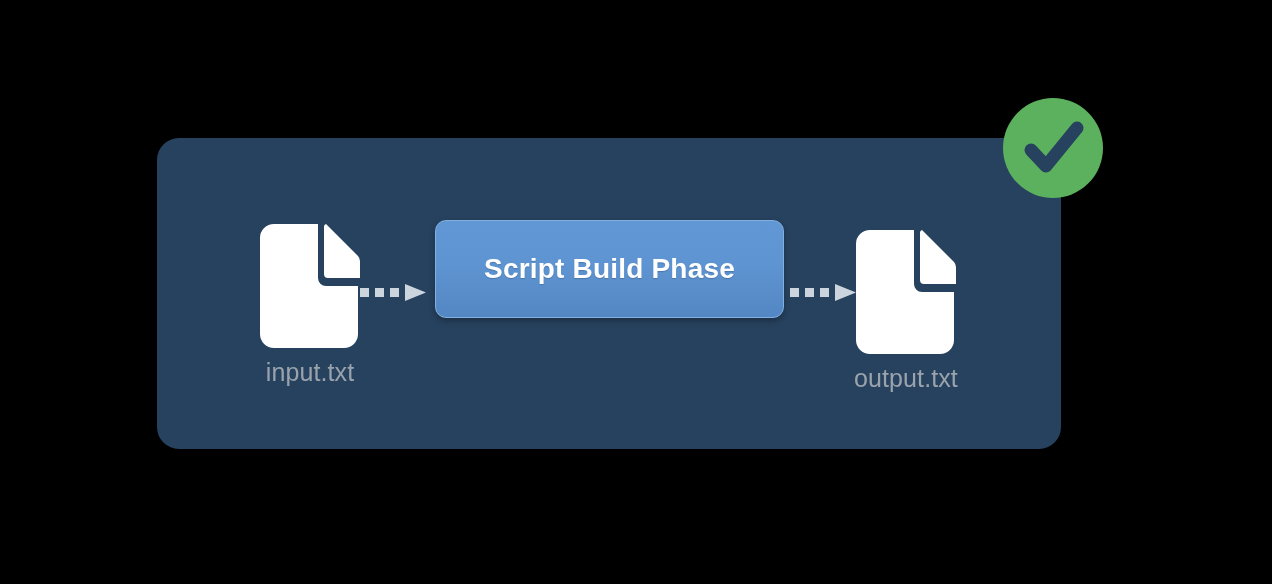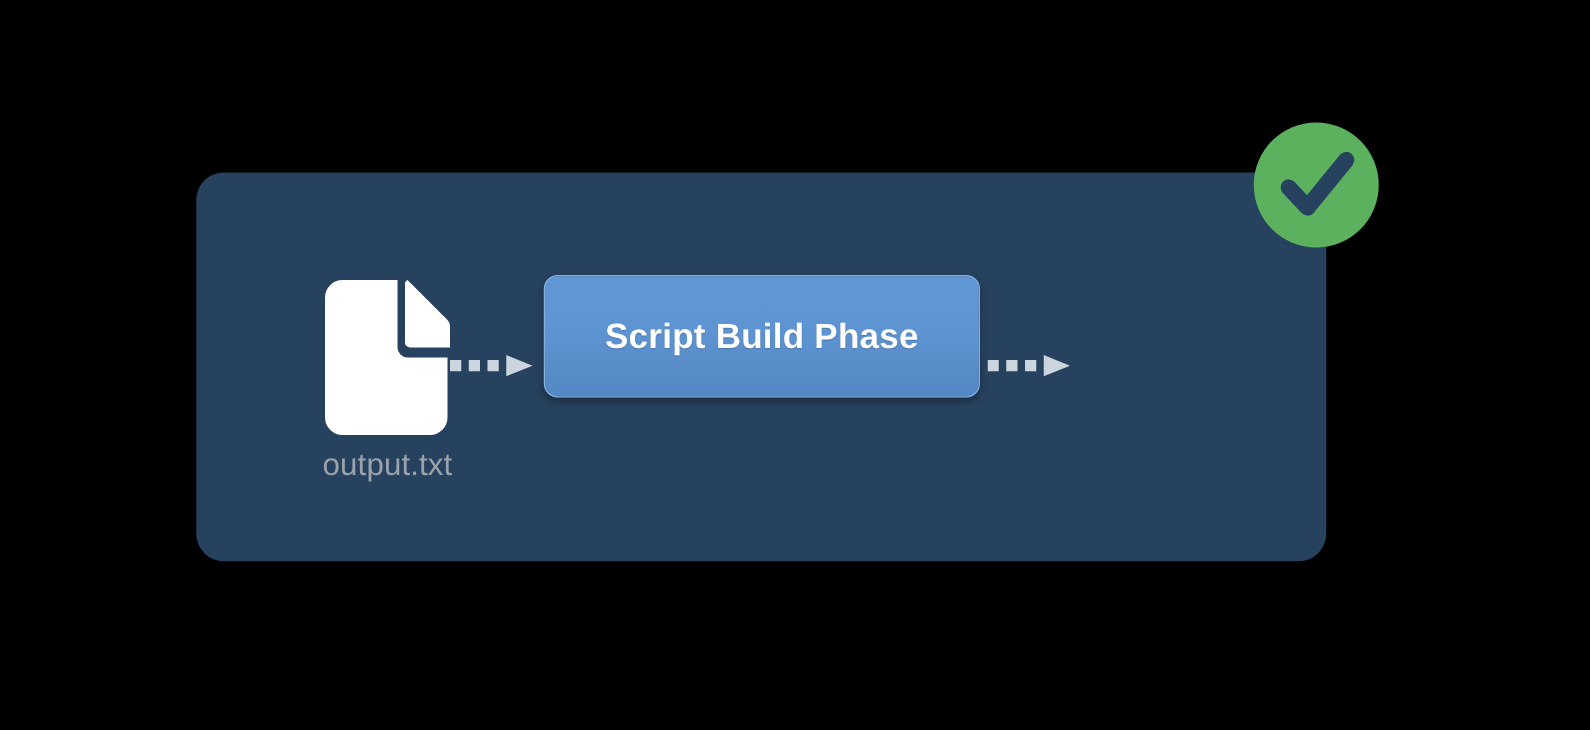--- a/index.html
+++ b/index.html
@@ -133,40 +133,63 @@
 
       <path fill="#ffffff" d="M80 2
                L112 34
                A8 8 0 0 1 114 40
                L114 56
                L82 56
                A4 4 0 0 1 78 52
                L78 4
                A5 5 0 0 1 80 2 Z"></path>
     </svg>
-    <div class="node-label">output.txt</div>
+    <div class="node-label">input.txt</div>
   </div>
 
   <svg class="connector" id="connector-in" width="68" height="30" viewBox="0 0 68 30" aria-hidden="true">
     <rect x="0" y="10" width="9" height="9" fill="#ccd5de"></rect>
     <rect x="15" y="10" width="9" height="9" fill="#ccd5de"></rect>
     <rect x="30" y="10" width="9" height="9" fill="#ccd5de"></rect>
     <path d="M45 6 L45 23 L66 14.5 Z" fill="#ccd5de"></path>
   </svg>
 
   <div id="phase-box">
     <span id="phase-label">Script Build Phase</span>
   </div>
 
   <svg class="connector" id="connector-out" width="68" height="30" viewBox="0 0 68 30" aria-hidden="true">
     <rect x="0" y="10" width="9" height="9" fill="#ccd5de"></rect>
     <rect x="15" y="10" width="9" height="9" fill="#ccd5de"></rect>
     <rect x="30" y="10" width="9" height="9" fill="#ccd5de"></rect>
     <path d="M45 6 L45 23 L66 14.5 Z" fill="#ccd5de"></path>
   </svg>
 
+  <div class="node" id="node-output">
+    <svg class="file-icon" width="128" height="128" viewBox="0 0 128 128" aria-hidden="true">
+      <path fill="#ffffff" d="M14 16 A14 14 0 0 1 28 2
+               L72 2
+               L72 56
+               A8 8 0 0 0 80 64
+               L112 64
+               L112 112
+               A14 14 0 0 1 98 126
+               L28 126
+               A14 14 0 0 1 14 112
+               Z"></path>
+      <path fill="#ffffff" d="M80 2
+               L112 34
+               A8 8 0 0 1 114 40
+               L114 56
+               L82 56
+               A4 4 0 0 1 78 52
+               L78 4
+               A5 5 0 0 1 80 2 Z"></path>
+    </svg>
+    <div class="node-label">output.txt</div>
+  </div>
 
   <svg id="status-badge" width="104" height="104" viewBox="0 0 104 104" aria-hidden="true">
     <circle cx="52" cy="52" r="50" fill="#5cb15e"></circle>
     <path d="M30 54 L45 70 L76 32" fill="none" stroke="#27425f" stroke-width="13" stroke-linecap="round" stroke-linejoin="round"></path>
   </svg>
 
 </div>
 
 </body></html>

